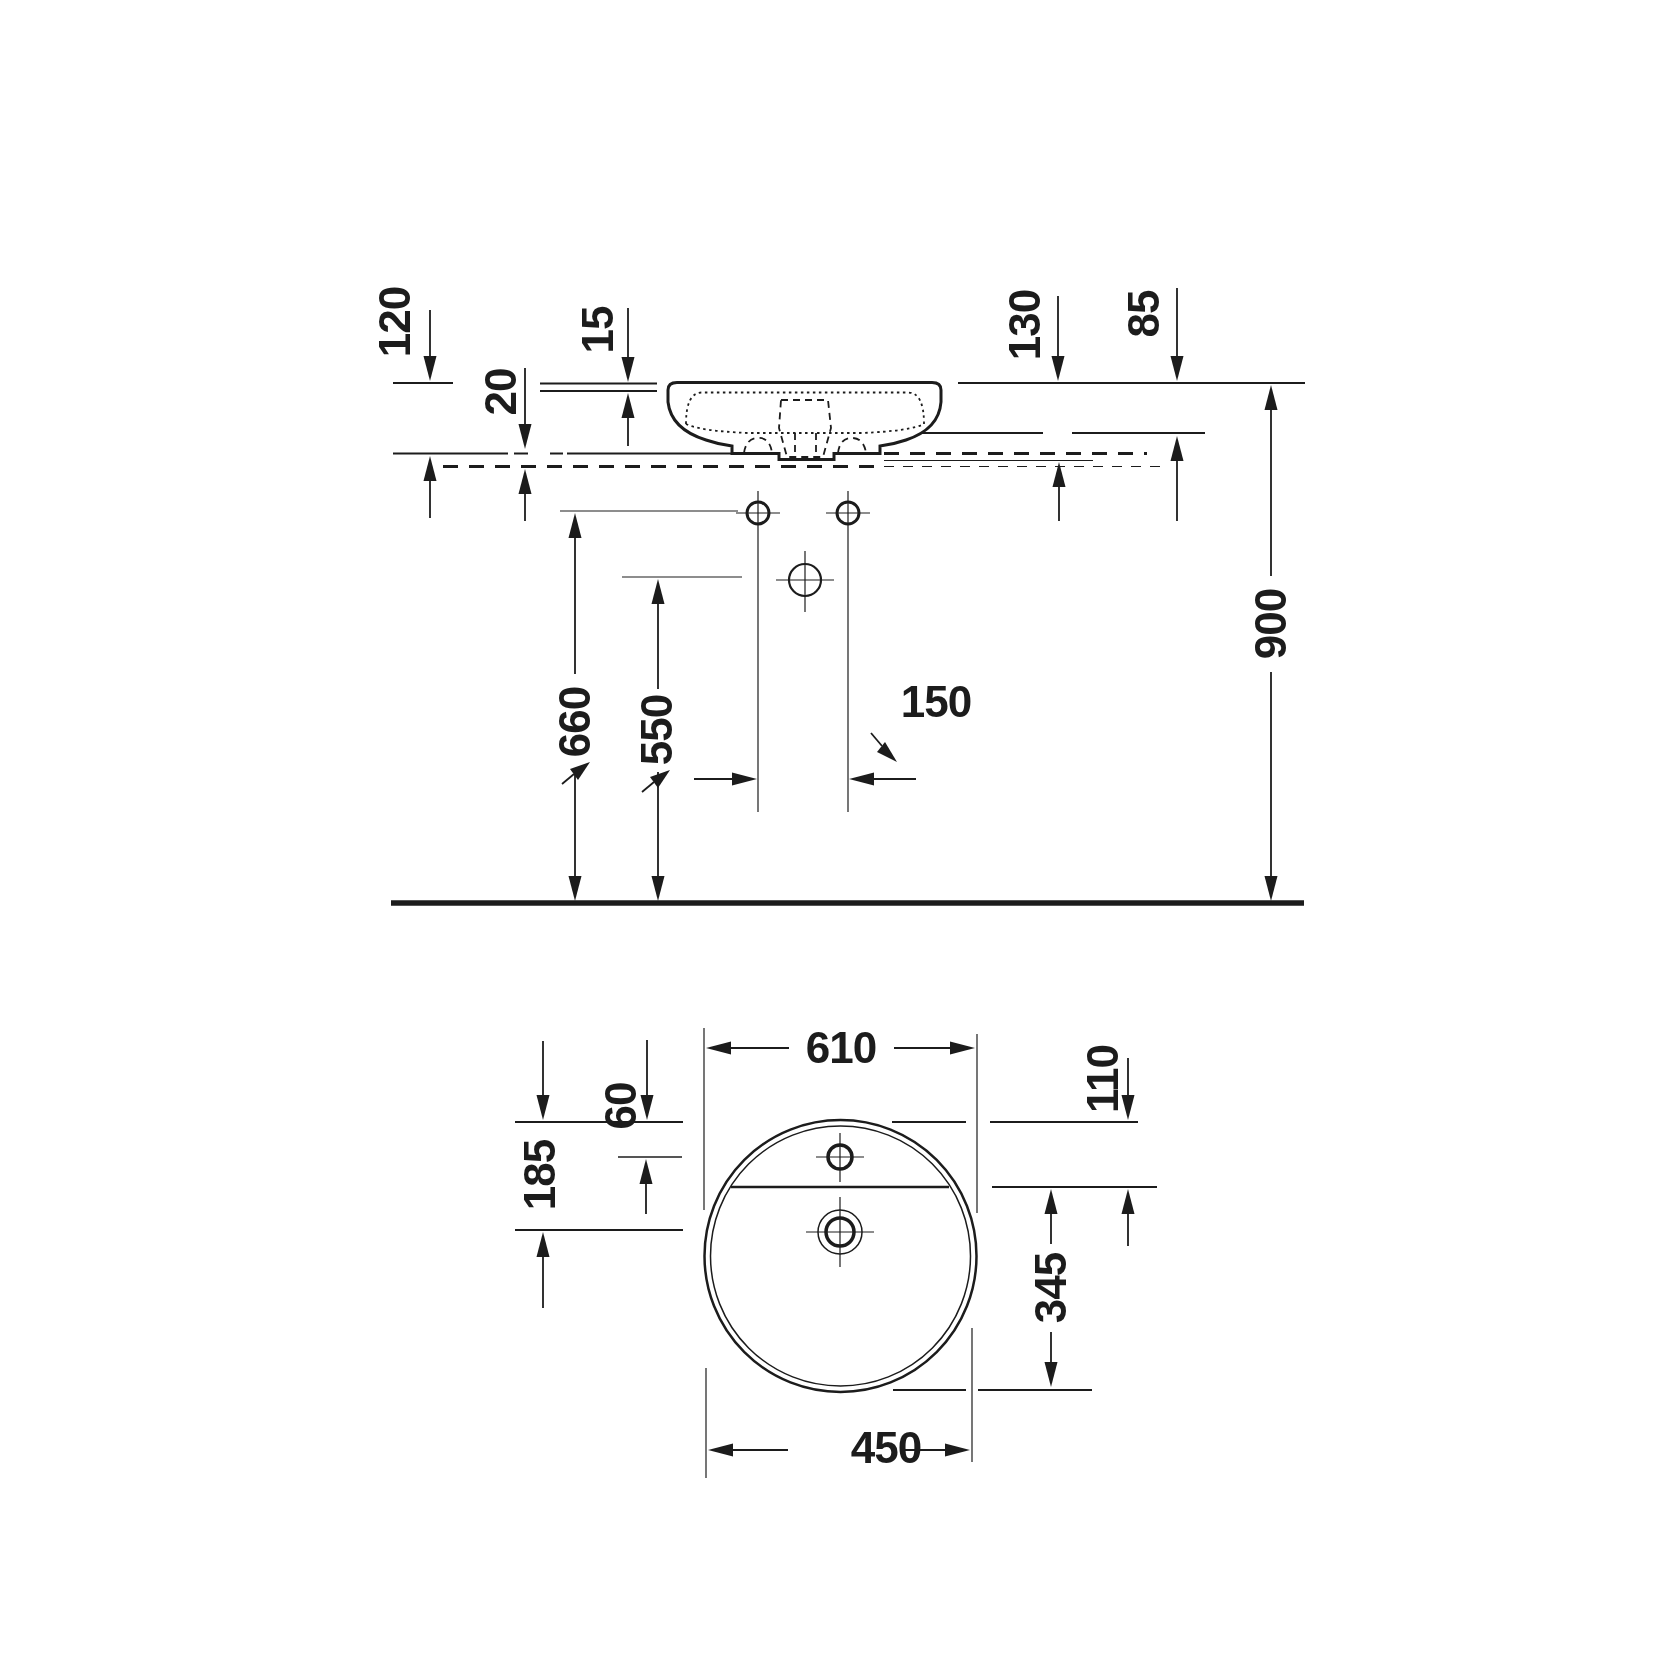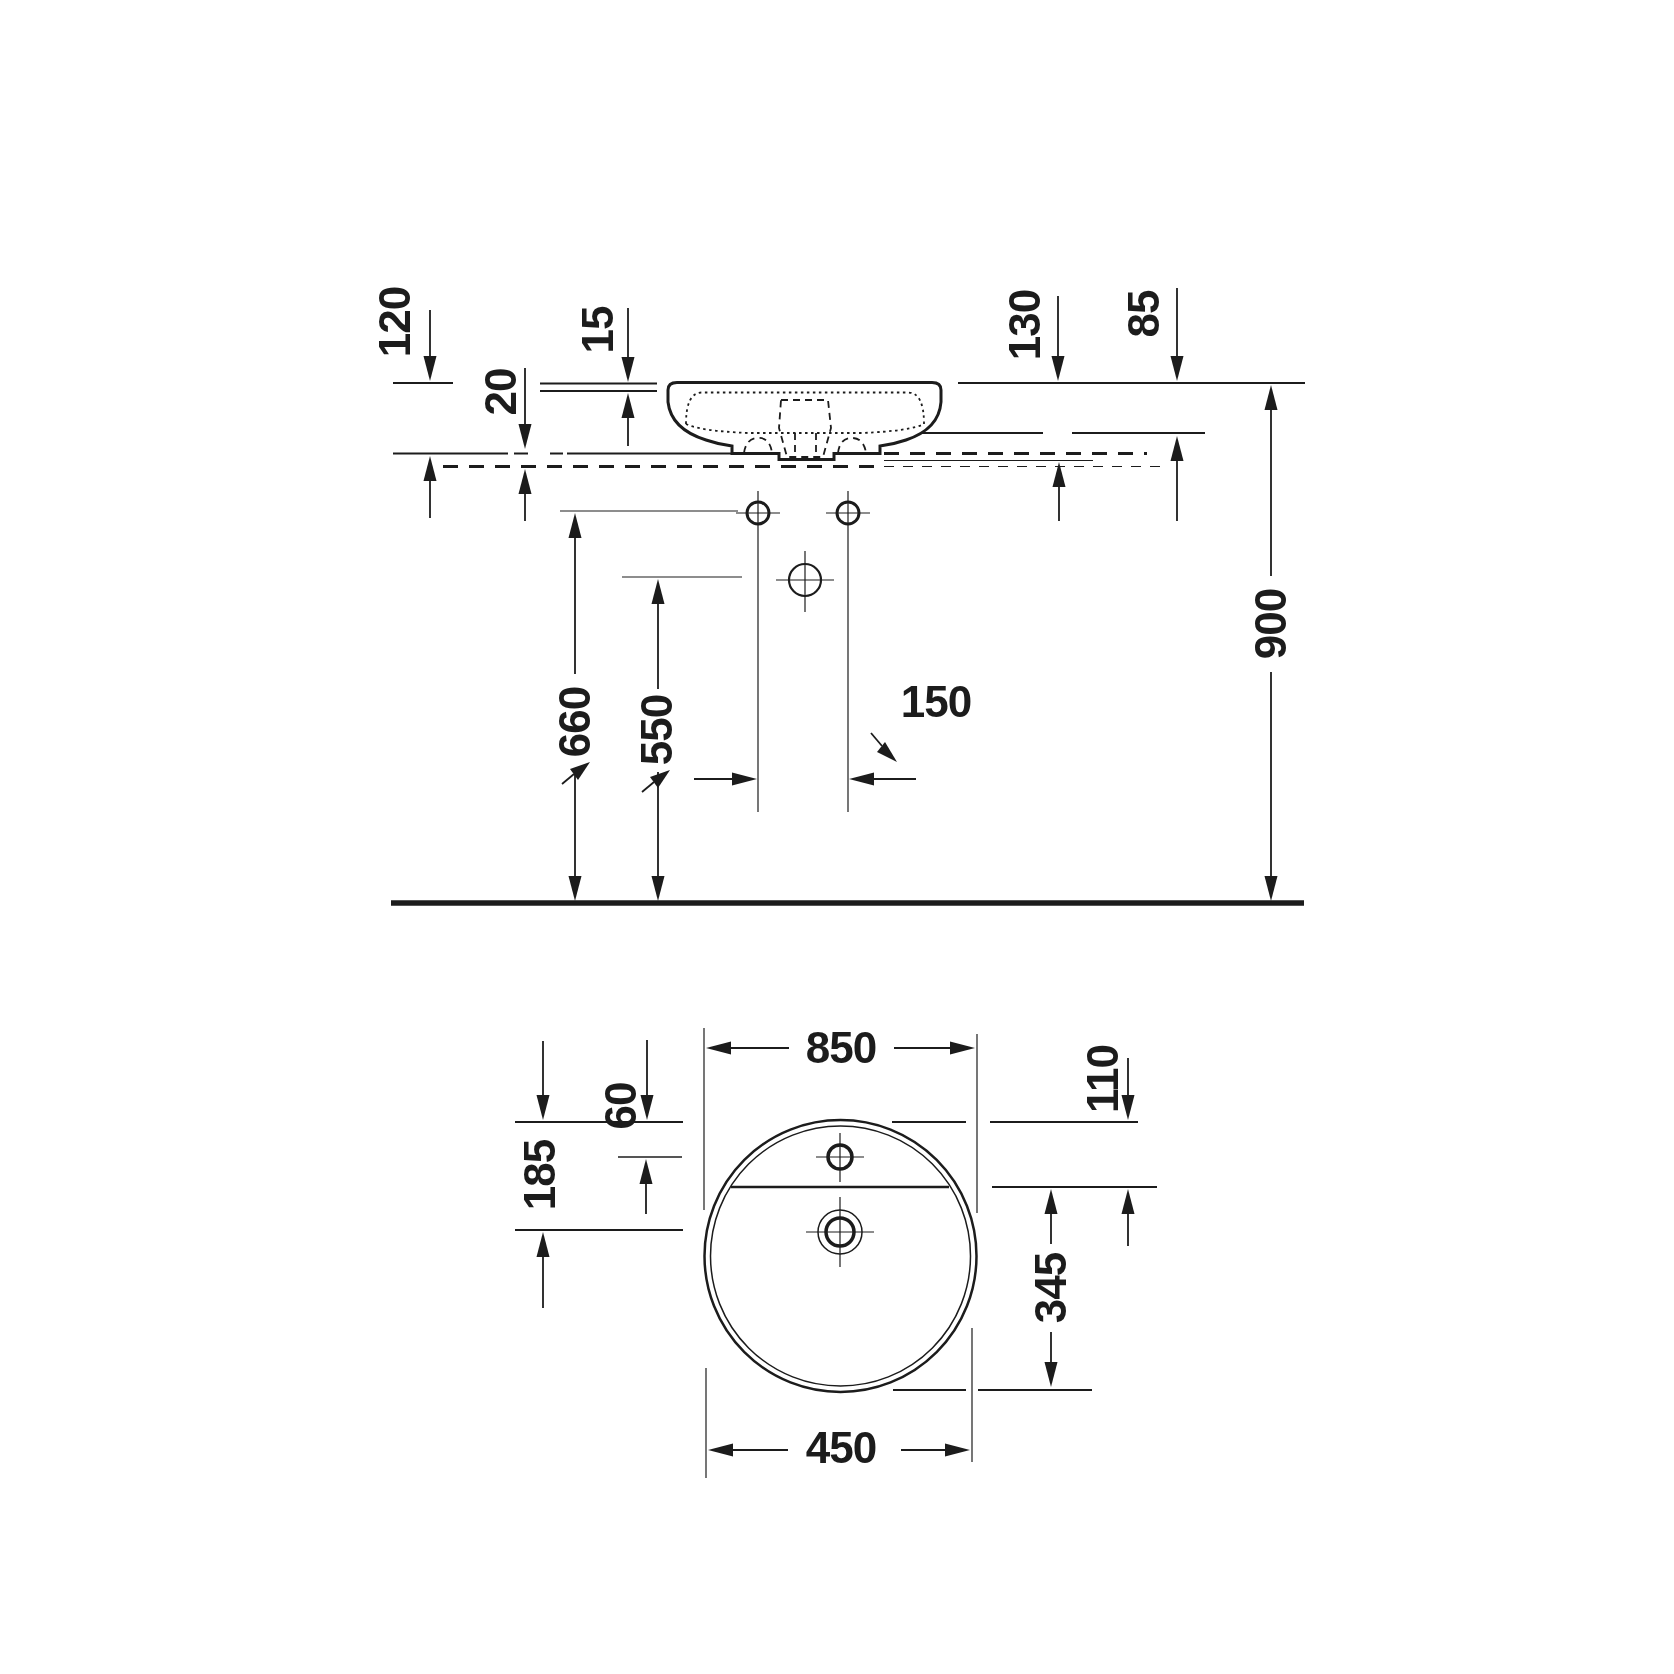--- a/index.html
+++ b/index.html
@@ -250,20 +250,20 @@
 <div class="dim rot" style="left:395px;top:322px;">120</div>
 <div class="dim rot" style="left:501px;top:392px;">20</div>
 <div class="dim rot" style="left:598px;top:330px;">15</div>
 <div class="dim rot" style="left:1025px;top:325px;">130</div>
 <div class="dim rot" style="left:1144px;top:314px;">85</div>
 <div class="dim rot" style="left:1271px;top:624px;">900</div>
 <div class="dim rot" style="left:575px;top:722px;">660</div>
 <div class="dim rot" style="left:657px;top:730px;">550</div>
 <div class="dim" style="left:936px;top:702px;">150</div>
 
-<div class="dim" style="left:841px;top:1048px;">850</div>
+<div class="dim" style="left:841px;top:1048px;">610</div>
 <div class="dim rot" style="left:1103px;top:1079px;">110</div>
 <div class="dim rot" style="left:621px;top:1106px;">60</div>
 <div class="dim rot" style="left:540px;top:1175px;">185</div>
 <div class="dim rot" style="left:1051px;top:1288px;">345</div>
-<div class="dim" style="left:841px;top:1448px;">450</div>
+<div class="dim" style="left:886px;top:1448px;">450</div>
 
 </div>
 
 </body></html>

